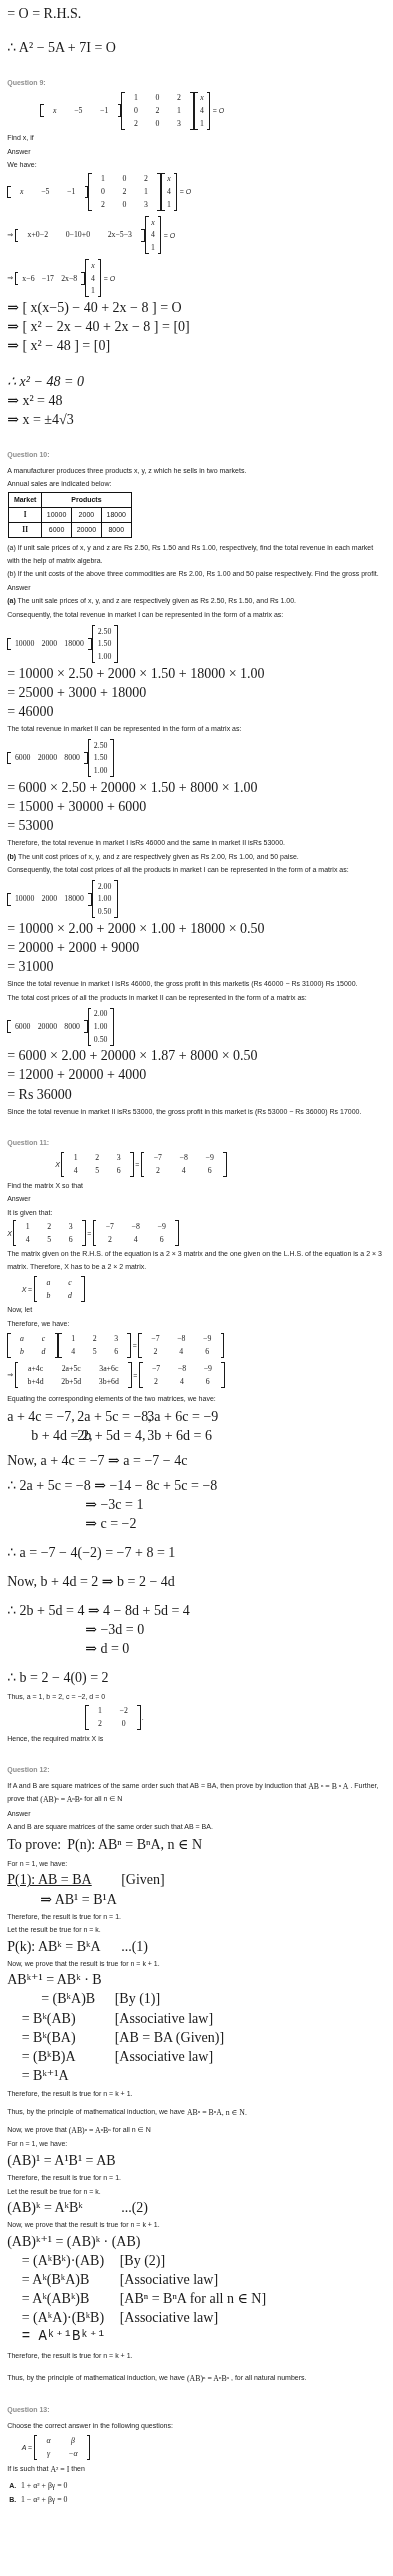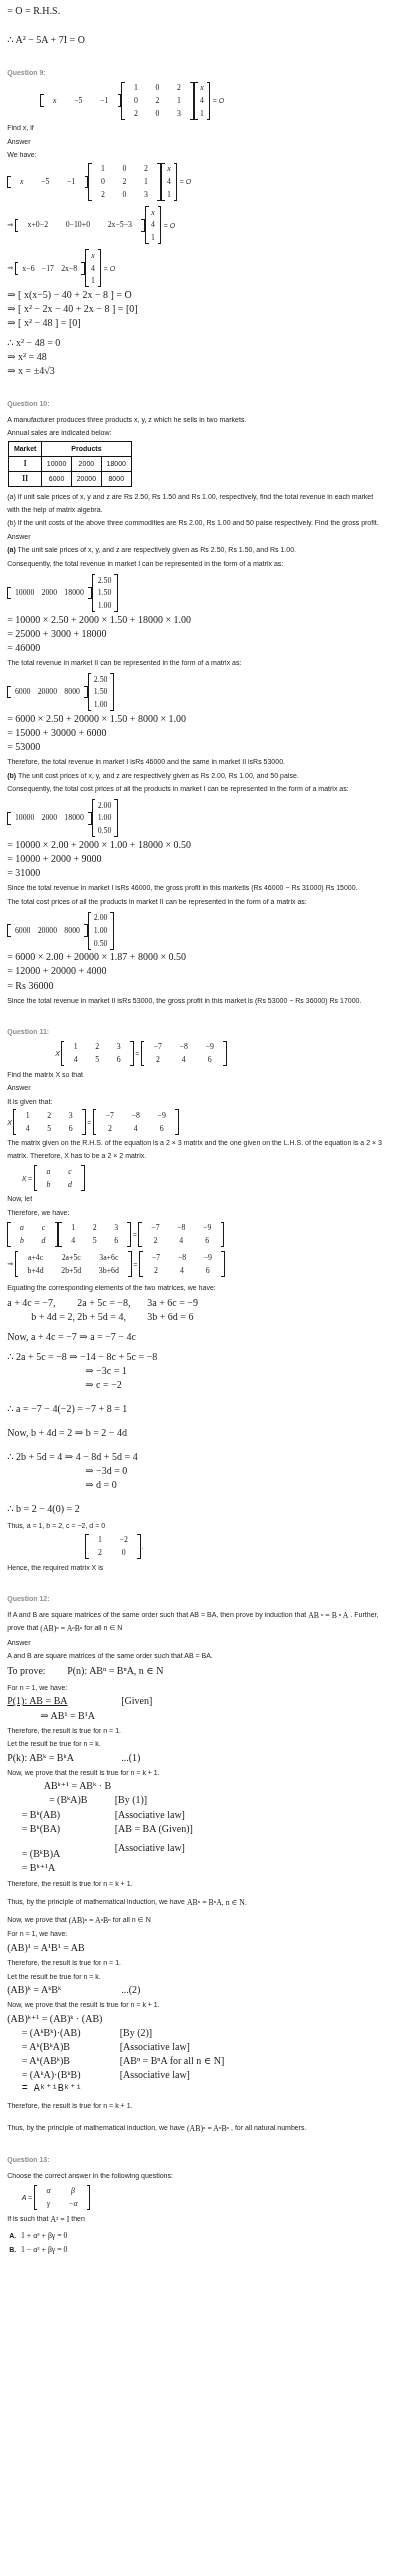--- a/index.html
+++ b/index.html
@@ -29,21 +29,21 @@
     line-height:10.4px;
   }
   .spacer-lg { height:13.5px; }
   .spacer-md { height:8.3px; }
   .spacer-sm { height:4.1px; }
 
   
   .math {
     font-family:"Liberation Serif", "DejaVu Serif", serif;
     color:#1a1a1a;
-    font-size:10px;
+    font-size:14px;
     line-height:1.25;
     white-space:nowrap;
   }
   .mathline { margin:1.6px 0; display:flex; align-items:center; }
   .mathline.indent1 { padding-left:14.5px; }
   .mathline.indent2 { padding-left:33px; }
   .mathline.indent3 { padding-left:48px; }
   .mathline.indent4 { padding-left:78px; }
   .mi { font-style:italic; }
 
@@ -245,21 +245,21 @@
 
   <div class="math mathline">
       <span>⇒ [ x(x−5) − 40 + 2x − 8 ] = O</span>
     </div>
   <div class="math mathline">
       <span>⇒ [ x² − 2x − 40 + 2x − 8 ] = [0]</span>
     </div>
   <div class="math mathline">
       <span>⇒ [ x² − 48 ] = [0]</span>
     </div>
-  <div class="math mathline" style="margin-top:7px;">
+  <div class="math mathline" style="margin-top:18px;font-style:italic;">
       <span>∴ x² − 48 = 0</span>
     </div>
   <div class="math mathline">
       <span>⇒ x² = 48</span>
     </div>
   <div class="math mathline">
       <span>⇒ x = ±4√3</span>
     </div>
 
   <div class="spacer-md"></div>
@@ -386,21 +386,21 @@
         <span>1.00</span>
         <span>0.50</span>
       </span>
       <span class="brk r"></span>
     </span>
   </div>
   <div class="math mathline">
       <span>= 10000 × 2.00 + 2000 × 1.00 + 18000 × 0.50</span>
     </div>
   <div class="math mathline">
-      <span>= 10000 + 2000 + 9000</span>
+      <span>= 20000 + 2000 + 9000</span>
     </div>
   <div class="math mathline">
       <span>= 31000</span>
     </div>
 
   <div class="para">Since the total revenue in market I isRs 46000, the gross profit in this marketis (Rs 46000 − Rs 31000) Rs 15000.</div>
   <div class="para">The total cost prices of all the products in market II can be represented in the form of a matrix as:</div>
 
   <div class="mathline" style="margin-top:4.1px;">
     <span class="mtx">
@@ -680,37 +680,37 @@
     </div>
   <div class="para">Therefore, the result is true for n = 1.</div>
   <div class="para">Let the result be true for n = k.</div>
   <div class="math mathline">
     <span style="display:inline-block;width:114px;">P(k): ABᵏ = BᵏA</span>
     <span>...(1)</span>
   </div>
   <div class="para">Now, we prove that the result is true for n = k + 1.</div>
 
   <div class="math mathline">
-    <span style="display:inline-block;width:104px;text-align:right;">ABᵏ⁺¹ = ABᵏ · B</span>
+    <span style="display:inline-block;width:104px;">ABᵏ⁺¹ = ABᵏ · B</span>
     <span></span>
   </div>
   <div class="math mathline indent1">
     <span style="display:inline-block;width:93px;text-align:center;">= (BᵏA)B</span>
     <span>[By (1)]</span>
   </div>
   <div class="math mathline indent1">
     <span style="display:inline-block;width:93px;">= Bᵏ(AB)</span>
     <span>[Associative law]</span>
   </div>
   <div class="math mathline indent1">
     <span style="display:inline-block;width:93px;">= Bᵏ(BA)</span>
     <span>[AB = BA (Given)]</span>
   </div>
   <div class="math mathline indent1">
-    <span style="display:inline-block;width:93px;margin-top:11px;">= (BᵏB)A</span>
+    <span style="display:inline-block;width:93px;">= (BᵏB)A</span>
     <span>[Associative law]</span>
   </div>
   <div class="math mathline indent1">
     <span style="display:inline-block;width:93px;">= Bᵏ⁺¹A</span>
     <span></span>
   </div>
 
   <div class="para" style="margin-top:3.1px;">Therefore, the result is true for n = k + 1.</div>
   <div class="spacer-sm"></div>
   <div class="para">

